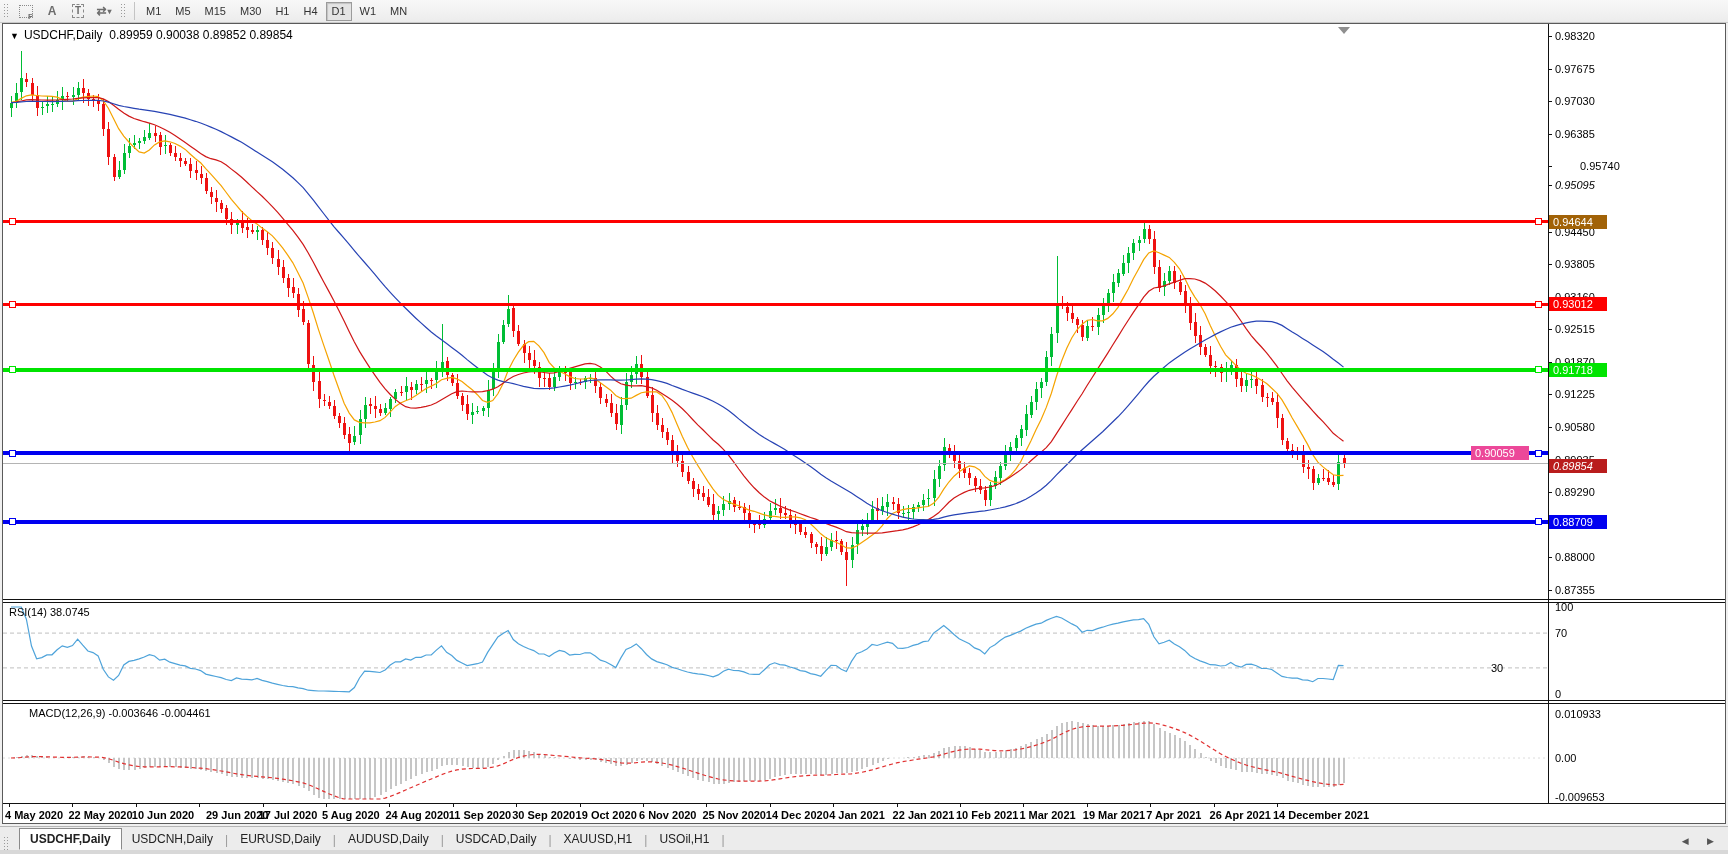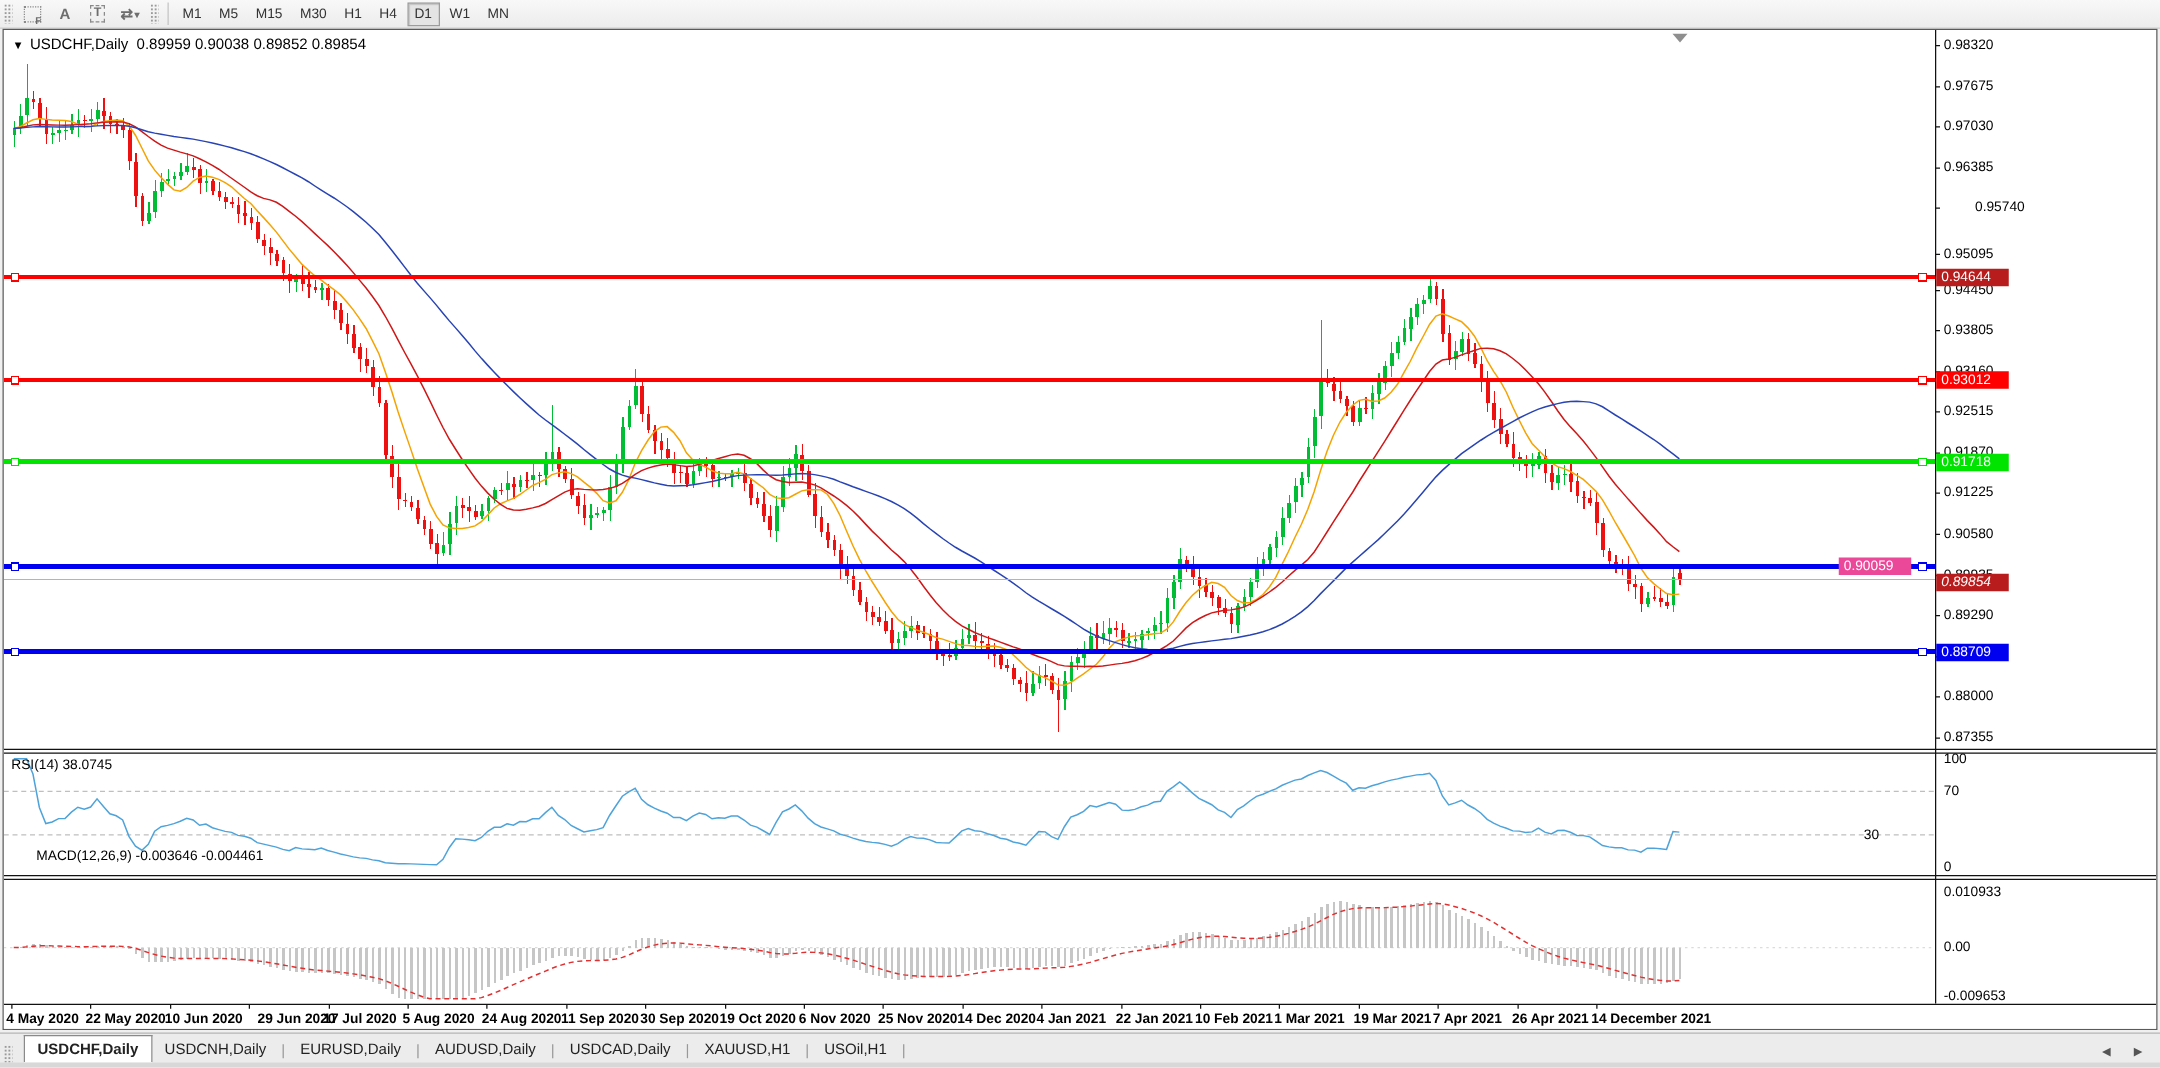--- a/index.html
+++ b/index.html
@@ -912,31 +912,31 @@
   <div id="axis-vline" style="left: 1545px; height: 779px;"></div>
 
   <div id="title">
     <span class="tri">▼</span><span>USDCHF,Daily</span>&nbsp;&nbsp;<span>0.89959 0.90038 0.89852 0.89854</span>
   </div>
   <div id="scrollmark" style="left: 1335px; top: 3px;"></div>
 
   <div class="indlabel" id="rsi-label" style="top: 582px;">
     <span>RSI(14)</span>&nbsp;<span>38.0745</span>
   </div>
-  <div class="indlabel" id="macd-label" style="top: 655px; padding-left: 20px;">
+  <div class="indlabel" id="macd-label" style="top: 683px; padding-left: 20px;">
     <span>MACD(12,26,9)</span>&nbsp;<span>-0.003646 -0.004461</span>
   </div>
 
   <div id="axis-labels">
       <div class="axlab" style="left: 1545px; top: 6px;">0.98320</div>
       <div class="axlab" style="left: 1545px; top: 38.5882px;">0.97675</div>
       <div class="axlab" style="left: 1545px; top: 71.1765px;">0.97030</div>
       <div class="axlab" style="left: 1545px; top: 103.765px;">0.96385</div>
       <div class="axlab" style="left: 1545px; top: 136.353px; padding-left: 32px;">0.95740</div>
-      <div class="axlab" style="left: 1545px; top: 173px;">0.95095</div>
+      <div class="axlab" style="left: 1545px; top: 155px; font-style: italic;">0.95095</div>
       <div class="axlab" style="left: 1545px; top: 201.529px;">0.94450</div>
       <div class="axlab" style="left: 1545px; top: 234.118px;">0.93805</div>
       <div class="axlab" style="left: 1545px; top: 266.706px;">0.93160</div>
       <div class="axlab" style="left: 1545px; top: 299.294px;">0.92515</div>
       <div class="axlab" style="left: 1545px; top: 331.882px;">0.91870</div>
       <div class="axlab" style="left: 1545px; top: 364.471px;">0.91225</div>
       <div class="axlab" style="left: 1545px; top: 397.059px;">0.90580</div>
       <div class="axlab" style="left: 1545px; top: 429.647px;">0.89935</div>
       <div class="axlab" style="left: 1545px; top: 462.235px;">0.89290</div>
       <div class="axlab" style="left: 1545px; top: 494.824px;">0.88645</div>
@@ -944,21 +944,21 @@
       <div class="axlab" style="left: 1545px; top: 560px;">0.87355</div>
       <div class="ind-axis-label" style="left: 1552px; top: 577px;">100</div>
       <div class="ind-axis-label" style="left: 1552px; top: 603.1px;">70</div>
       <div class="ind-axis-label" style="left: 1488px; top: 637.9px; text-align: right;">30</div>
       <div class="ind-axis-label" style="left: 1552px; top: 664px;">0</div>
       <div class="ind-axis-label" style="left: 1552px; top: 683.634px;">0.010933</div>
       <div class="ind-axis-label" style="left: 1552px; top: 728px;">0.00</div>
       <div class="ind-axis-label" style="left: 1552px; top: 767.172px;">-0.009653</div>
     </div>
   <div id="line-labels">
-      <div class="linelab" style="left: 1546px; top: 190.728px; background: #b91c1c;">0.94644</div>
+      <div class="linelab" style="left: 1546px; top: 190.728px; background: #a16207;">0.94644</div>
       <div class="linelab" style="left: 1546px; top: 273.183px; background: rgb(254, 0, 0);">0.93012</div>
       <div class="linelab" style="left: 1546px; top: 338.562px; background: rgb(0, 228, 0);">0.91718</div>
       <div class="linelab" style="left: 1468px; top: 422.382px; background: #ec4899;">0.90059</div>
       <div class="linelab" style="left: 1546px; top: 490.59px; background: rgb(0, 0, 240);">0.88709</div>
       <div class="linelab" style="left: 1546px; top: 435px; background: #b91c1c; font-style: italic;">0.89854</div>
     </div>
   <div id="date-axis" style="top: 779px; height: 22px;">
       <div class="dtick" style="left: 6px;"></div>
       <div class="dlab" style="left: 2px;">4 May 2020</div>
       <div class="dtick" style="left: 69.4px;"></div>

